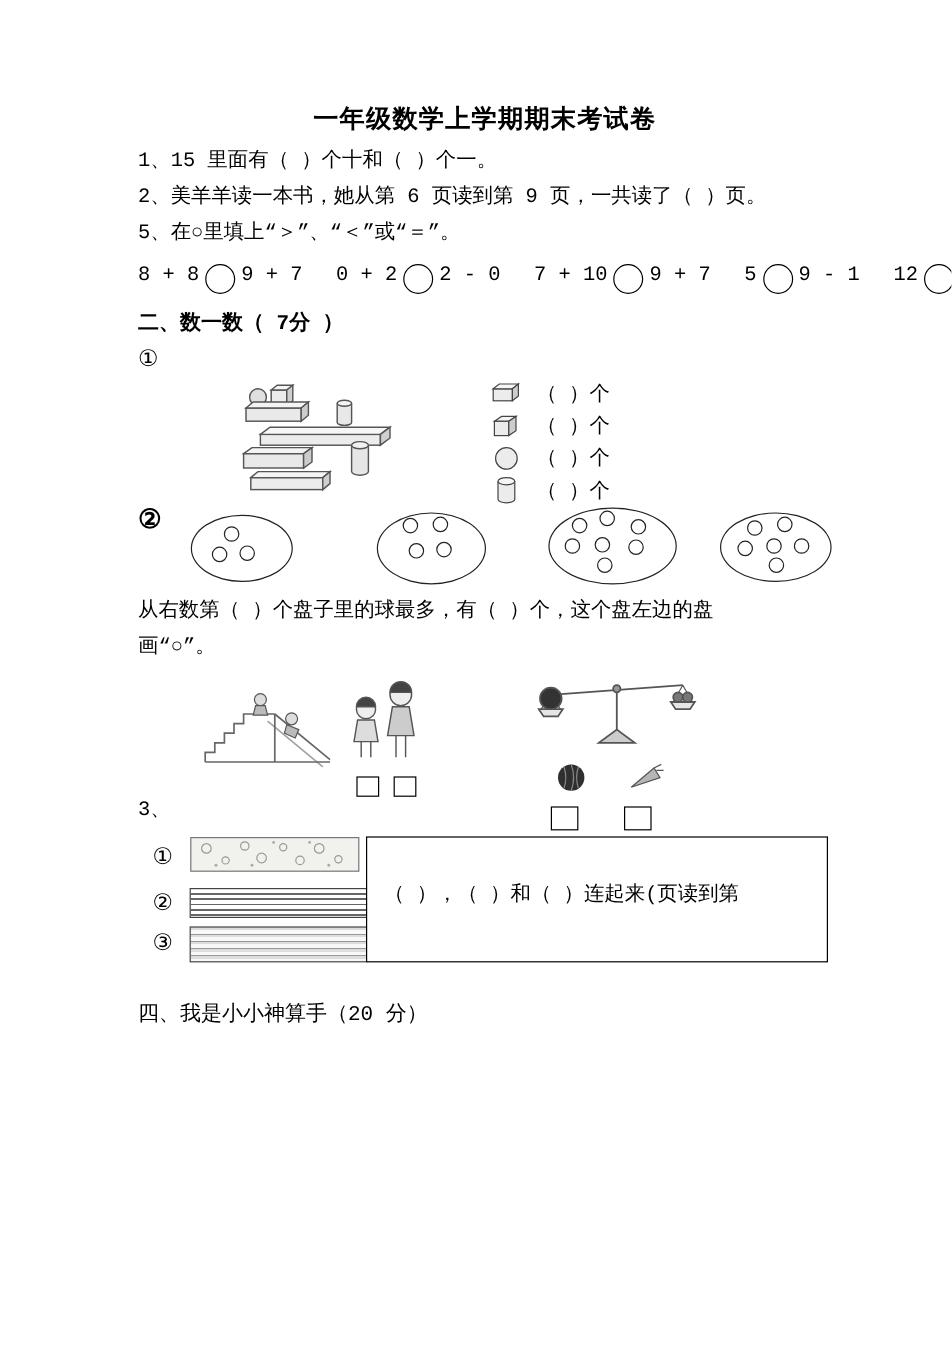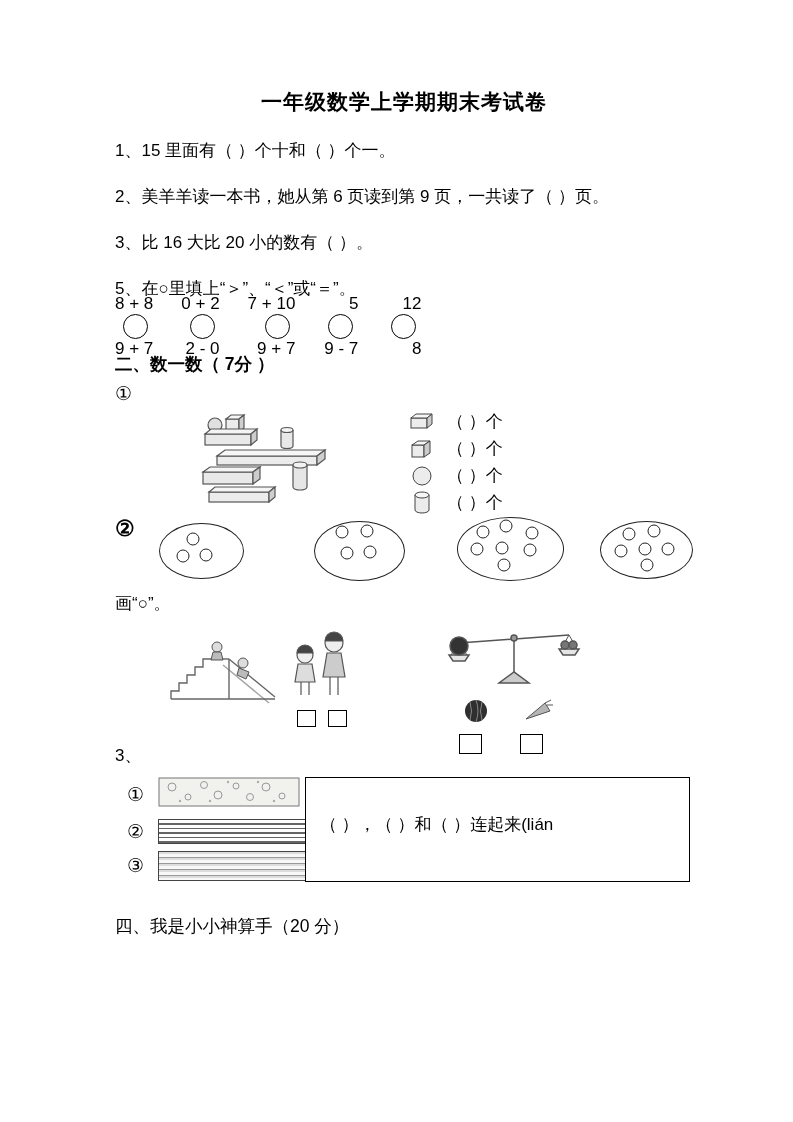--- a/index.html
+++ b/index.html
@@ -2,34 +2,34 @@
 <html><head>
 <meta charset="utf-8">
 <style>
   * { margin:0; padding:0; box-sizing:border-box; }
   html,body { background:#ffffff; }
   .page {
     position:relative;
     width:793px; height:996px;
     background:#fff;
     color:#000;
-    font-family:Liberation Sans, sans-serif;
+    font-family:Liberation Mono, monospace;
     font-size:17px;
     padding:88px 100px 0 115px;
     overflow:hidden;
   }
   .title { text-align:center; font-weight:bold; font-size:21px; letter-spacing:1px; line-height:28px; }
   .sec-header { font-weight:bold; font-size:17.5px; margin-top:13px; line-height:23px; }
   .sec-header.s4 { font-weight:normal; margin-top:20px; }
-  .qline { margin-top:24px; line-height:22px; }
+  .qline { margin-top:8px; line-height:22px; }
   .qline.tight { margin-top:8px; }
 
   
   .cmp-row { margin-top:12px; display:flex; align-items:center; height:28px; }
-  .cmp-group { margin-right:28px; white-space:nowrap; display:inline-flex; align-items:flex-end;flex-direction:column; }
+  .cmp-group { margin-right:28px; white-space:nowrap; display:inline-flex; align-items:flex-start; }
   .cmp-circle { display:inline-block; width:25px; height:25px; border:1.6px solid #000; border-radius:50%; margin:0 5px; background:#fff; }
 
   
   .circ-num { font-size:19px; margin-top:6px; line-height:24px; }
   .blocks-row { display:flex; align-items:flex-start; margin-top:2px; height:105px; }
   .blocks-fig { margin-left:80px; }
   .shape-list { margin-left:62px; }
   .shape-row { display:flex; align-items:center; height:27px; gap:10px; }
   .shape-ico { display:inline-flex; width:30px; justify-content:center; }
 
@@ -66,42 +66,41 @@
 </style>
 </head>
 <body>
 
 <div class="page">
 
   <div class="title">一年级数学上学期期末考试卷</div>
 
   <div class="qline">1、15 里面有（        ）个十和（        ）个一。</div>
   <div class="qline">2、美羊羊读一本书，她从第 6 页读到第 9 页，一共读了（    ）页。</div>
-  <div class="qline">3、比 16 大比 20 小的数有（                        ）。</div>
   <div class="qline">5、在○里填上“＞”、“＜”或“＝”。</div>
   <div class="cmp-row">
       <span class="cmp-group">
         <span>8 + 8</span>
         <span class="cmp-circle"></span>
         <span>9 + 7</span>
       </span>
       <span class="cmp-group">
         <span>0 + 2</span>
         <span class="cmp-circle"></span>
         <span>2 - 0</span>
       </span>
       <span class="cmp-group">
         <span>7 + 10</span>
         <span class="cmp-circle"></span>
         <span>9 + 7</span>
       </span>
       <span class="cmp-group">
         <span>5</span>
         <span class="cmp-circle"></span>
-        <span>9 - 7</span>
+        <span>9 - 1</span>
       </span>
       <span class="cmp-group">
         <span>12</span>
         <span class="cmp-circle"></span>
         <span>8</span>
       </span>
     </div>
 
   <div class="sec-header">二、数一数（  7分   ）</div>
   <div class="circ-num">①</div>
@@ -204,20 +203,21 @@
       </div>
     <div class="plate p4">
         <span class="ball" style="left: 30%; top: 22%;"></span>
         <span class="ball" style="left: 58%; top: 16%;"></span>
         <span class="ball" style="left: 22%; top: 52%;"></span>
         <span class="ball" style="left: 48%; top: 48%;"></span>
         <span class="ball" style="left: 74%; top: 48%;"></span>
         <span class="ball" style="left: 50%; top: 76%;"></span>
       </div>
   </div>
+  <div class="qline">从右数第（    ）个盘子里的球最多，有（    ）个，这个盘左边的盘</div>
 
   <div class="qline tight">画“○”。</div>
 
   <div class="pics-row">
     <div>
       <svg viewBox="0 0 120 85" width="120" height="85">
         <g stroke="#666" stroke-width="1.4" fill="none">
           <path d="M8 78 v-8 h8 v-8 h8 v-8 h8 v-8 h8 v-8 h8"></path>
           <path d="M48 38 h18"></path>
           <path d="M66 38 L112 76"></path>
@@ -327,19 +327,19 @@
     <div class="strip-row">
       <span class="circ-num">②</span>
       <span class="strip2"></span>
     </div>
     <div class="strip-row">
       <span class="circ-num">③</span>
       <span class="strip3"></span>
     </div>
 
     <div class="order-box">
-      <div class="order-blanks">（         ），（       ）和（       ）连起来(lián</div>
+      <div class="order-blanks">（         ），（       ）和（       ）连起来(页读到第</div>
     </div>
   </div>
 
   <div class="sec-header s4">四、我是小小神算手（20 分）</div>
 
 </div>
 
 </body></html>

